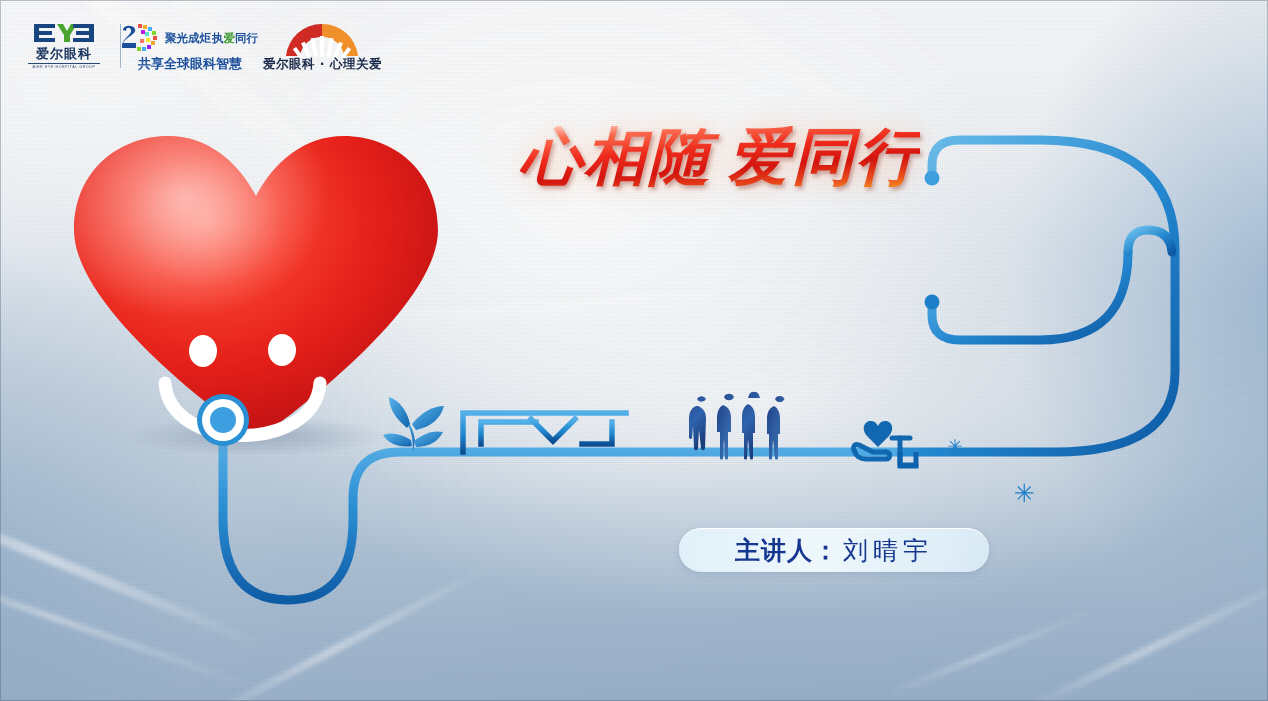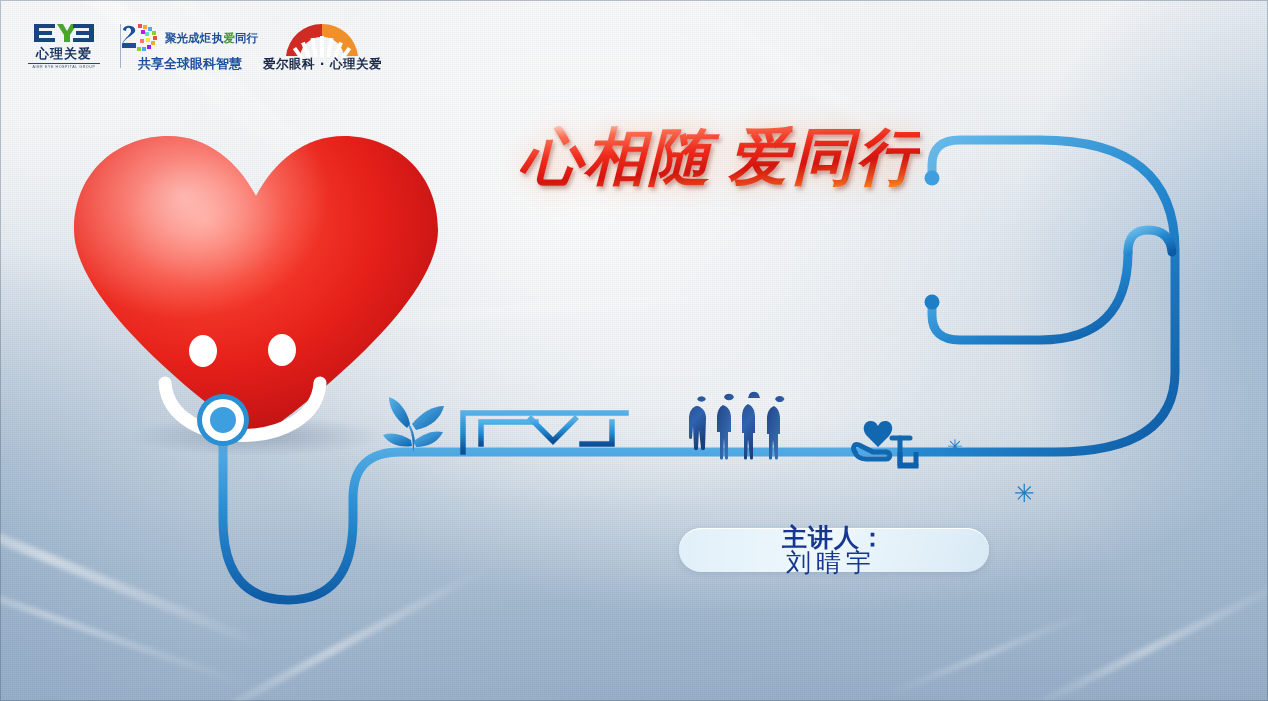--- a/index.html
+++ b/index.html
@@ -155,21 +155,21 @@
   }
 
   
   .speaker{
     position:absolute;left:679px;top:528px;z-index:30;
     width:310px;height:44px;border-radius:22px;
     background:linear-gradient(100deg, rgba(226,241,250,.96) 0%, rgba(240,249,253,.97) 45%, rgba(219,236,247,.94) 100%);
     box-shadow:0 2px 7px rgba(60,95,140,.16), inset 0 1px 0 rgba(255,255,255,.95);
     display:flex;align-items:center;justify-content:center;
   }
-  .speaker-row{display:flex;flex-direction:column;}
+  .speaker-row{display:flex;align-items:center;}
   .speaker-label{
     font-family:"DejaVu Sans",sans-serif;
     font-weight:700;font-size:25px;color:#16378f;letter-spacing:1px;line-height:1;
   }
   .speaker-name{
     font-family:"DejaVu Sans",sans-serif;
     font-weight:400;font-size:25px;color:#16378f;letter-spacing:5px;line-height:1;
     margin-left:4px;
   }
 
@@ -368,21 +368,21 @@
       <div class="logo-eye-mark">
         <svg width="62" height="22" viewBox="0 0 62 22" xmlns="http://www.w3.org/2000/svg">
 
           <path d="M1 2 H22 V6 H6 V9 H19 V13 H6 V16 H22 V20 H1 Z" fill="#18457f"></path>
 
           <path d="M24 2 H30 L34 9 L38 2 H44 L37 13 V20 H31 V13 Z" fill="#4aa52e"></path>
 
           <path d="M61 2 H40 V6 H56 V9 H43 V13 H56 V16 H40 V20 H61 Z" fill="#18457f"></path>
         </svg>
       </div>
-      <div class="logo-eye-cn">心理关爱</div>
+      <div class="logo-eye-cn">爱尔眼科</div>
       <div class="logo-eye-micro">AIER EYE HOSPITAL GROUP</div>
     </div>
 
     <div class="logo-sep"></div>
 
     <div class="logo-20">
       <div class="logo-20-top">
         <div class="logo-20-num">
           <svg width="38" height="30" viewBox="0 0 38 30" xmlns="http://www.w3.org/2000/svg">
             <g opacity=".95">

